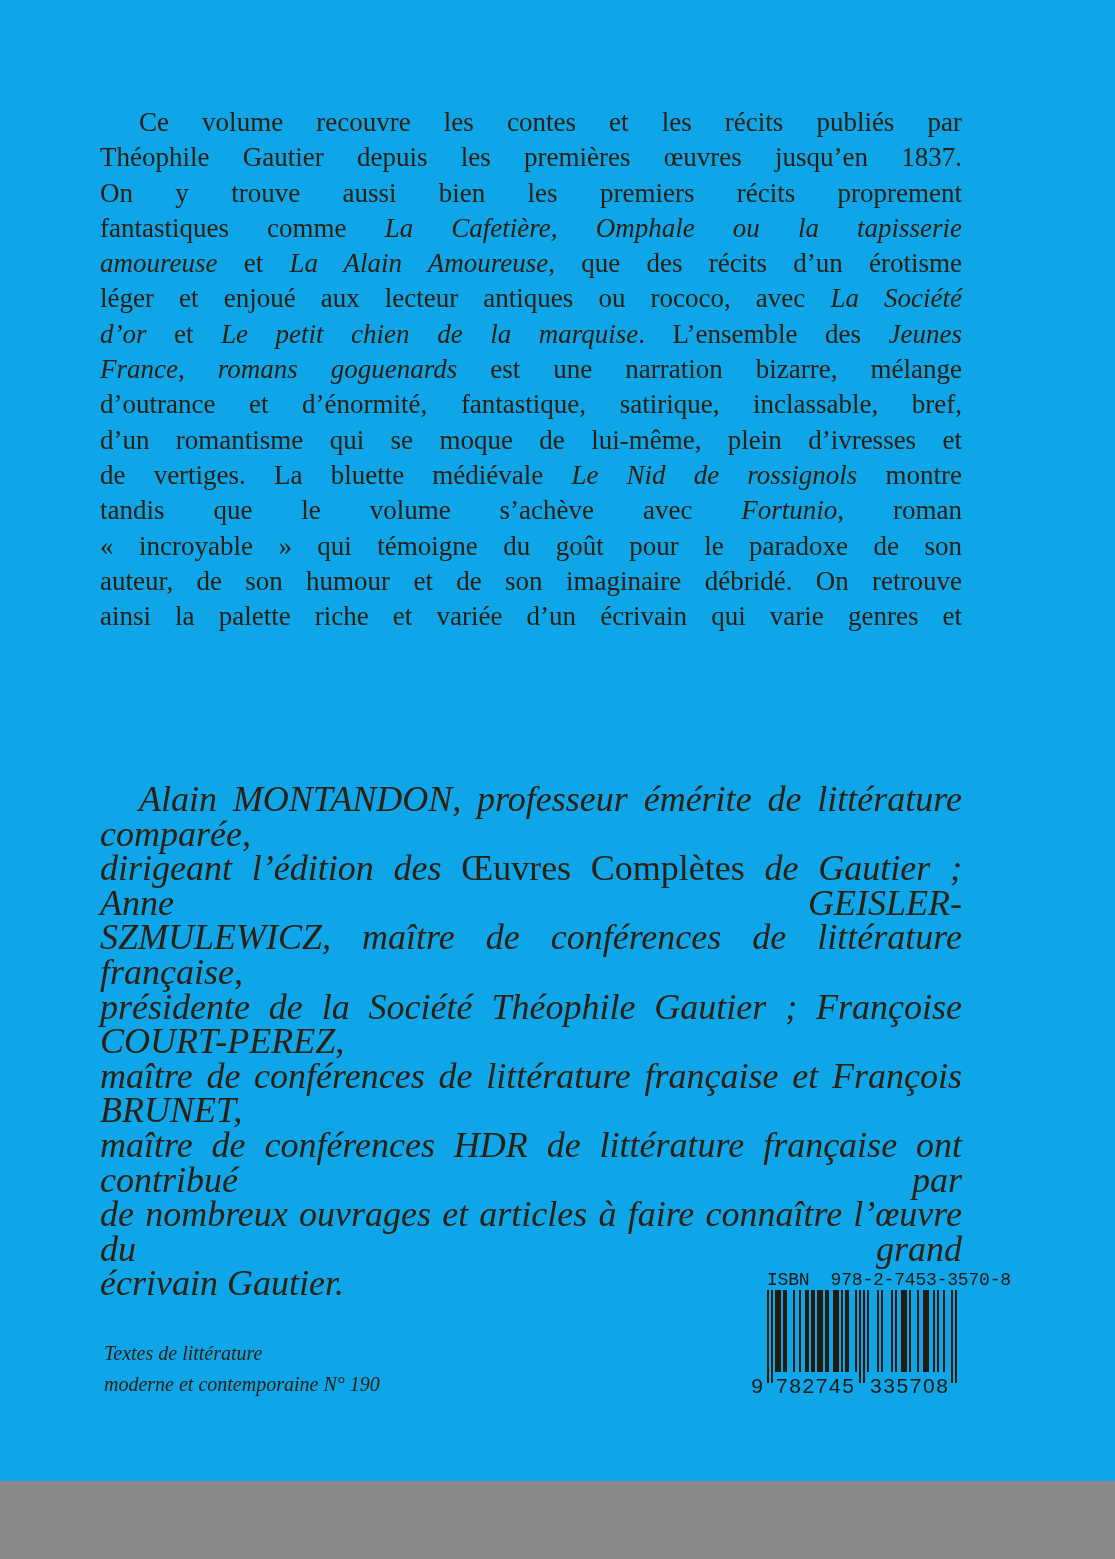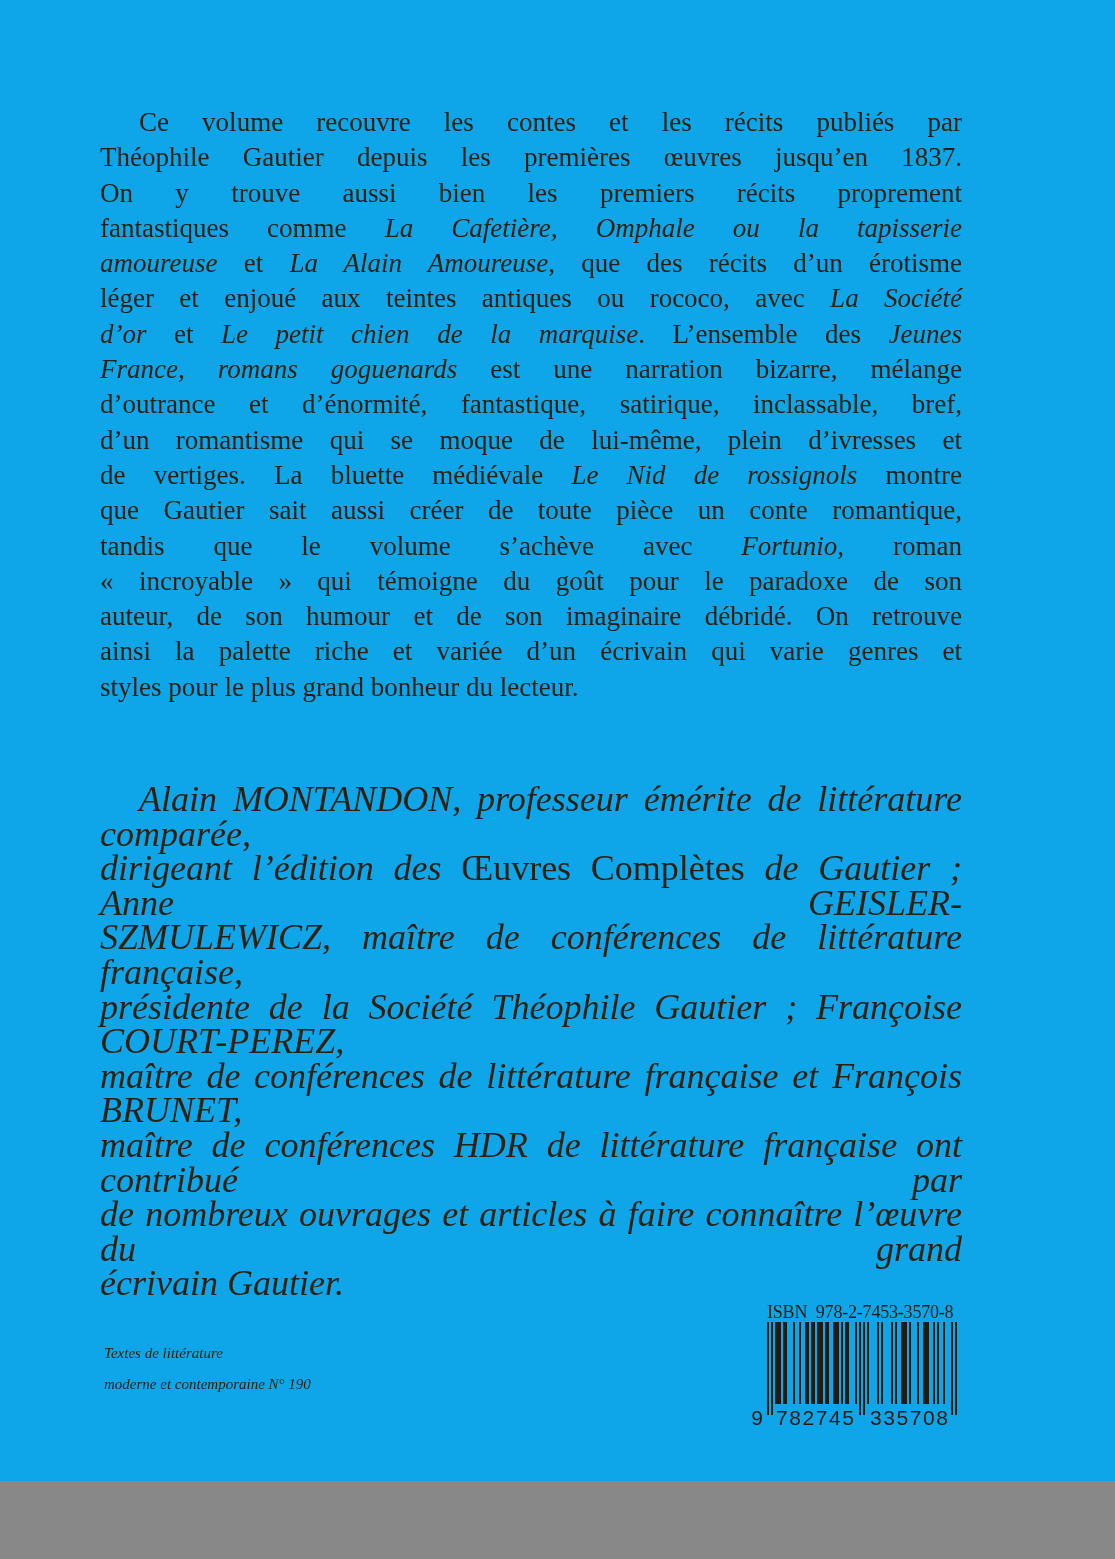--- a/index.html
+++ b/index.html
@@ -21,58 +21,55 @@
     font-size:36px; line-height:34.6px;
     font-style:italic;
   }
   .line { text-align:justify; text-align-last:justify; }
   .line.last { text-align-last:left; }
   .line.indent { text-indent:39px; }
   .it { font-style:italic; }
   .rm { font-style:normal; }
   .collection {
     position:absolute; left:104px; top:1338px;
-    font-style:italic; font-size:15px; line-height:31px;
+    font-style:italic; font-size:20px; line-height:31px;
   }
   .barcode-block {
     position:absolute; left:737px; top:1270px; width:230px;
   }
   .isbn-label {
     margin-left:30px; height:20px;
-    font-family:Liberation Serif, serif;
+    font-family:Liberation Mono, monospace;
     font-size:18px; letter-spacing:-0.2px;
     white-space:pre;
     color:#241b10;
-    margin-top:32px;
   }
   svg.barcode { display:block; }
 </style>
 </head>
 <body>
 
 <div class="page">
 
   <div class="synopsis" id="synopsis">
       <div class="line indent"><span>Ce volume recouvre les contes et les récits publiés par</span></div>
       <div class="line"><span>Théophile Gautier depuis les premières œuvres jusqu’en 1837.</span></div>
       <div class="line"><span>On y trouve aussi bien les premiers récits proprement</span></div>
       <div class="line"><span>fantastiques comme </span><span class="it">La Cafetière, Omphale ou la tapisserie</span></div>
       <div class="line"><span class="it">amoureuse</span><span> et </span><span class="it">La Alain Amoureuse</span><span>, que des récits d’un érotisme</span></div>
-      <div class="line"><span>léger et enjoué aux teintes antiques ou rococo, avec </span><span class="it">La Société</span></div>
+      <div class="line"><span>léger et enjoué aux lecteur antiques ou rococo, avec </span><span class="it">La Société</span></div>
       <div class="line"><span class="it">d’or</span><span> et </span><span class="it">Le petit chien de la marquise</span><span>. L’ensemble des </span><span class="it">Jeunes</span></div>
       <div class="line"><span class="it">France, romans goguenards</span><span> est une narration bizarre, mélange</span></div>
       <div class="line"><span>d’outrance et d’énormité, fantastique, satirique, inclassable, bref,</span></div>
       <div class="line"><span>d’un romantisme qui se moque de lui-même, plein d’ivresses et</span></div>
       <div class="line"><span>de vertiges. La bluette médiévale </span><span class="it">Le Nid de rossignols</span><span> montre</span></div>
-      <div class="line"><span>que Gautier sait aussi créer de toute pièce un conte romantique,</span></div>
       <div class="line"><span>tandis que le volume s’achève avec </span><span class="it">Fortunio</span><span>, roman</span></div>
       <div class="line"><span>« incroyable » qui témoigne du goût pour le paradoxe de son</span></div>
       <div class="line"><span>auteur, de son humour et de son imaginaire débridé. On retrouve</span></div>
       <div class="line"><span>ainsi la palette riche et variée d’un écrivain qui varie genres et</span></div>
-      <div class="line last"><span>styles pour le plus grand bonheur du lecteur.</span></div>
     </div>
 
   <div class="bio" id="bio">
       <div class="line indent"><span>Alain MONTANDON, professeur émérite de littérature comparée,</span></div>
       <div class="line"><span>dirigeant l’édition des </span><span class="rm">Œuvres Complètes</span><span> de Gautier ; Anne GEISLER-</span></div>
       <div class="line"><span>SZMULEWICZ, maître de conférences de littérature française,</span></div>
       <div class="line"><span>présidente de la Société Théophile Gautier ; Françoise COURT-PEREZ,</span></div>
       <div class="line"><span>maître de conférences de littérature française et François BRUNET,</span></div>
       <div class="line"><span>maître de conférences HDR de littérature française ont contribué par</span></div>
       <div class="line"><span>de nombreux ouvrages et articles à faire connaître l’œuvre du grand</span></div>

